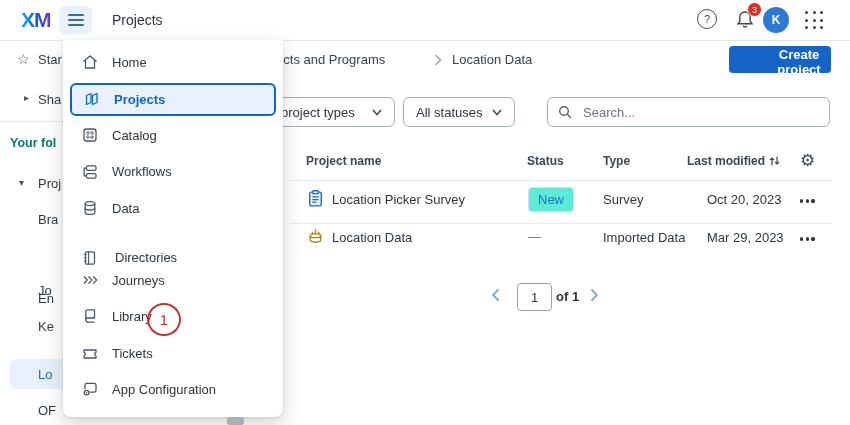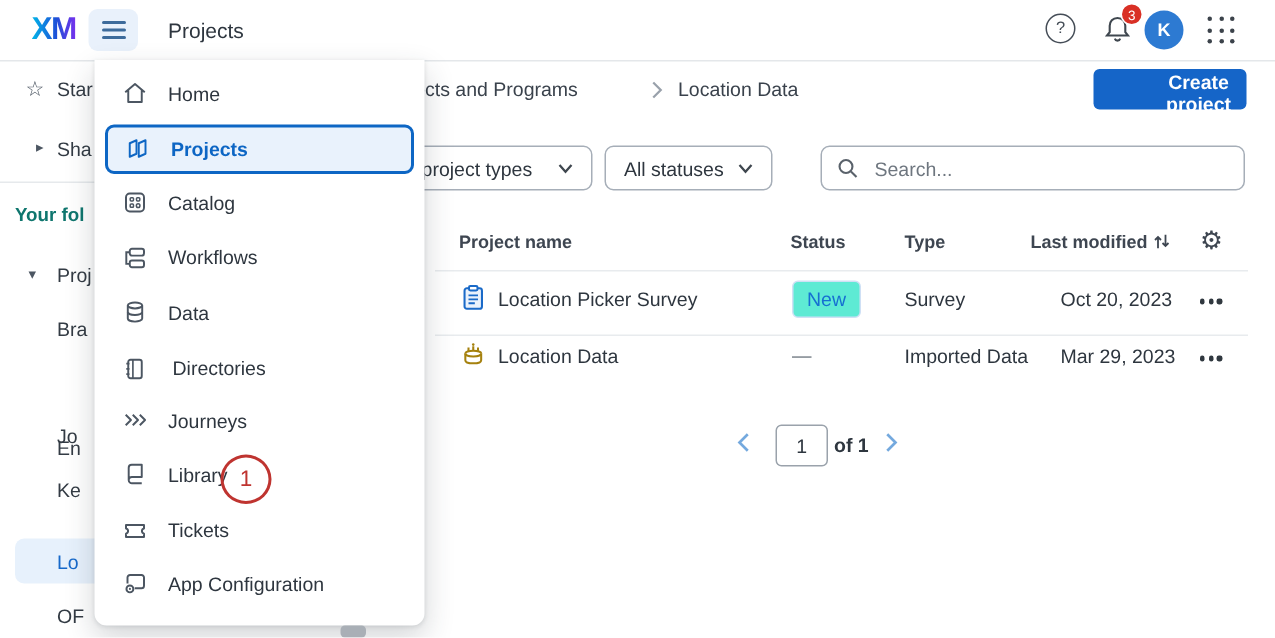--- a/index.html
+++ b/index.html
@@ -251,21 +251,21 @@
 
     <div class="menu-item" style="top:151.5px;">
       <svg width="18" height="18" viewBox="0 0 18 18">
         <ellipse cx="9" cy="4.6" rx="4.8" ry="2" fill="none" stroke="#4c5662" stroke-width="1.3"></ellipse>
         <path d="M4.2 4.6 V13.4 c0 1.1 2.1 2 4.8 2 s4.8 -.9 4.8 -2 V4.6" fill="none" stroke="#4c5662" stroke-width="1.3"></path>
         <path d="M4.2 9 c0 1.1 2.1 2 4.8 2 s4.8 -.9 4.8 -2" fill="none" stroke="#4c5662" stroke-width="1.3"></path>
       </svg>
       <span>Data</span>
     </div>
 
-    <div class="menu-item" style="top:189px;gap:16px;">
+    <div class="menu-item" style="top:201px;gap:16px;">
       <svg width="18" height="18" viewBox="0 0 18 18">
         <rect x="4.5" y="2.8" width="9" height="12.4" rx="1.5" fill="none" stroke="#4c5662" stroke-width="1.3"></rect>
         <path d="M7.6 2.8 V15.2" stroke="#4c5662" stroke-width="1.1"></path>
         <path d="M3.2 5.4 H5.3 M3.2 8.9 H5.3 M3.2 12.4 H5.3" stroke="#4c5662" stroke-width="1.1"></path>
       </svg>
       <span>Directories</span>
     </div>
 
     <div class="menu-item" style="top:223.5px;">
       <svg width="18" height="18" viewBox="0 0 18 18">

